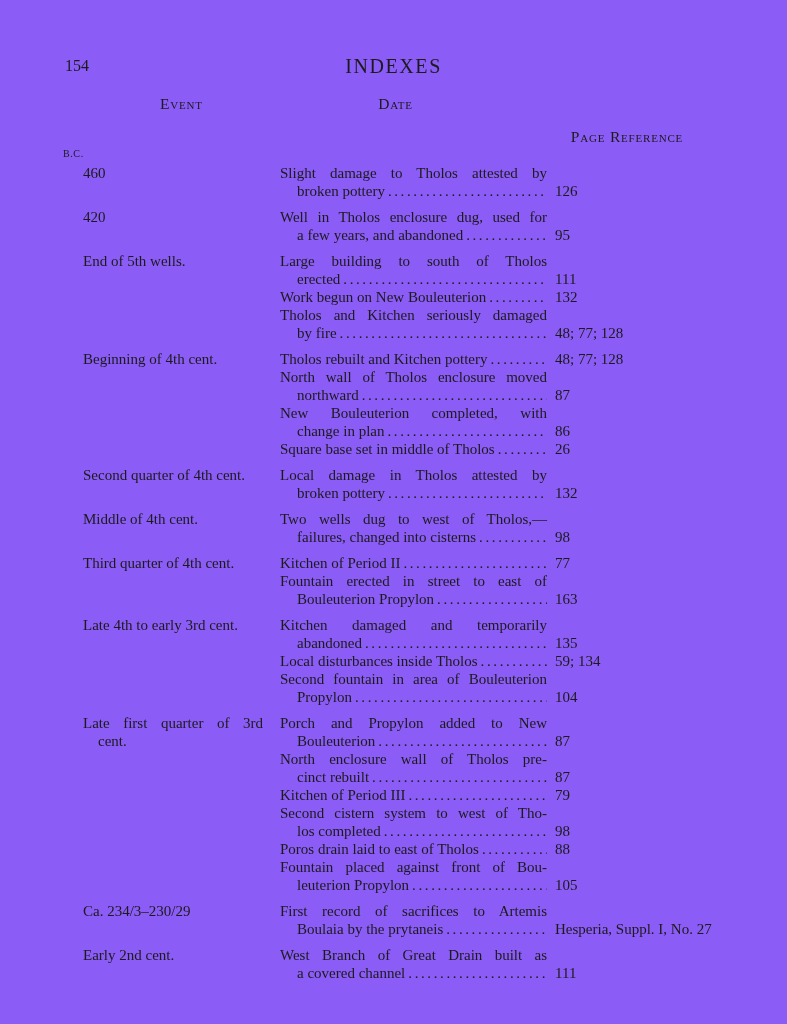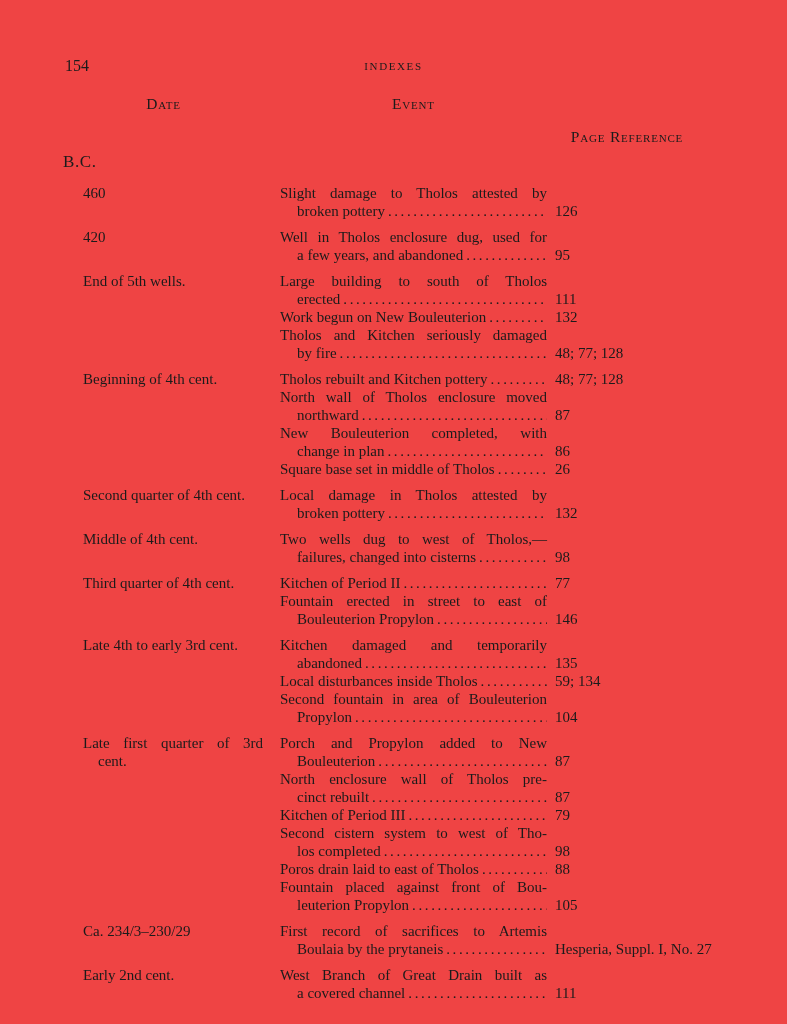--- a/index.html
+++ b/index.html
@@ -5,21 +5,21 @@
   html, body {
     margin: 0;
     padding: 0;
     background: #e9e9e7;
   }
   .page {
     position: relative;
     width: 787px;
     height: 1024px;
     margin: 0 auto;
-    background: #ef4444;
+    background: #8b5cf6;
     color: #1b1b1b;
     font-family: "Liberation Serif", "DejaVu Serif", serif;
     font-size: 15px;
     line-height: 18px;
     overflow: hidden;
     box-sizing: border-box;
     padding-top: 57px;
   }
   
   .pagehead {
@@ -28,46 +28,46 @@
   }
   .pagenum {
     position: absolute;
     left: 65px;
     top: 0;
     font-size: 16px;
   }
   .booktitle {
     display: block;
     text-align: center;
-    font-size: 11px;
+    font-size: 20px;
     letter-spacing: 1.6px;
   }
   
   .colheads {
     margin-left: 83px;
     margin-top: 20px;
     display: grid;
     grid-template-columns: 197px 267px 240px;
     font-variant: small-caps;
     font-size: 15.5px;
     letter-spacing: 0.8px;
     line-height: 18px;
   }
   .h { text-align: center; }
   .h-date  { padding-right: 36px; }
   .h-page  { padding-right: 80px; margin-top: 33px; }
   .era {
     margin-left: 63px;
-    margin-top: 9px;
-    font-size: 17px;
+    margin-top: 1px;
+    font-size: 10px;
     letter-spacing: 0.6px;
     line-height: 13px;
   }
   
-  .rows { margin-top: 16px; }
+  .rows { margin-top: 4px; }
   .row {
     margin-left: 83px;
     display: grid;
     grid-template-columns: 197px 1fr;
   }
   .row + .row { margin-top: 8px; }
 
   .date-cell { padding-right: 17px; }
   .dline { }
   .djust {
@@ -118,22 +118,22 @@
 </head>
 <body>
 
 <div class="page">
   <div class="pagehead">
     <span class="pagenum">154</span>
     <span class="booktitle">INDEXES</span>
   </div>
 
   <div class="colheads">
+    <span class="h h-event">Event</span>
     <span class="h h-date">Date</span>
-    <span class="h h-event">Event</span>
     <span class="h h-page">Page Reference</span>
   </div>
 
   <div class="era">B.C.</div>
 
   <div class="rows" id="rows">
       <div class="row">
         <div class="date-cell">
           <div class="dline">460</div>
         </div>
@@ -271,21 +271,21 @@
               <span class="leader"></span>
             </span>
             <span class="lpage">77</span>
           </div>
           <div class="jline">Fountain erected in street to east of</div>
           <div class="lline">
             <span class="lmain indent">
               <span class="ltext">Bouleuterion Propylon</span>
               <span class="leader"></span>
             </span>
-            <span class="lpage">146</span>
+            <span class="lpage">163</span>
           </div>
         </div>
       </div>
       <div class="row">
         <div class="date-cell">
           <div class="dline">Late 4th to early 3rd cent.</div>
         </div>
         <div class="mid-cell">
           <div class="jline">Kitchen damaged and temporarily</div>
           <div class="lline">

